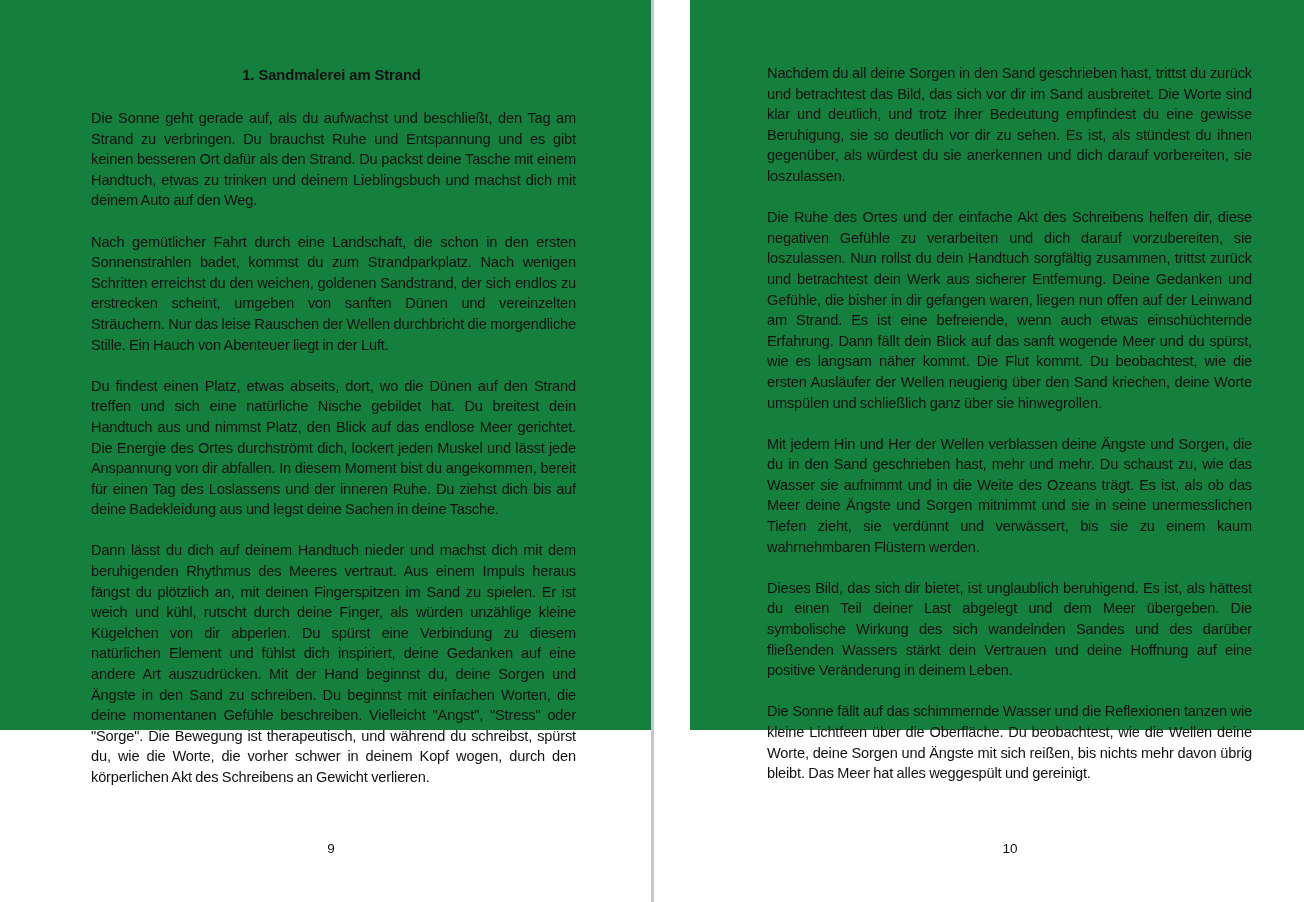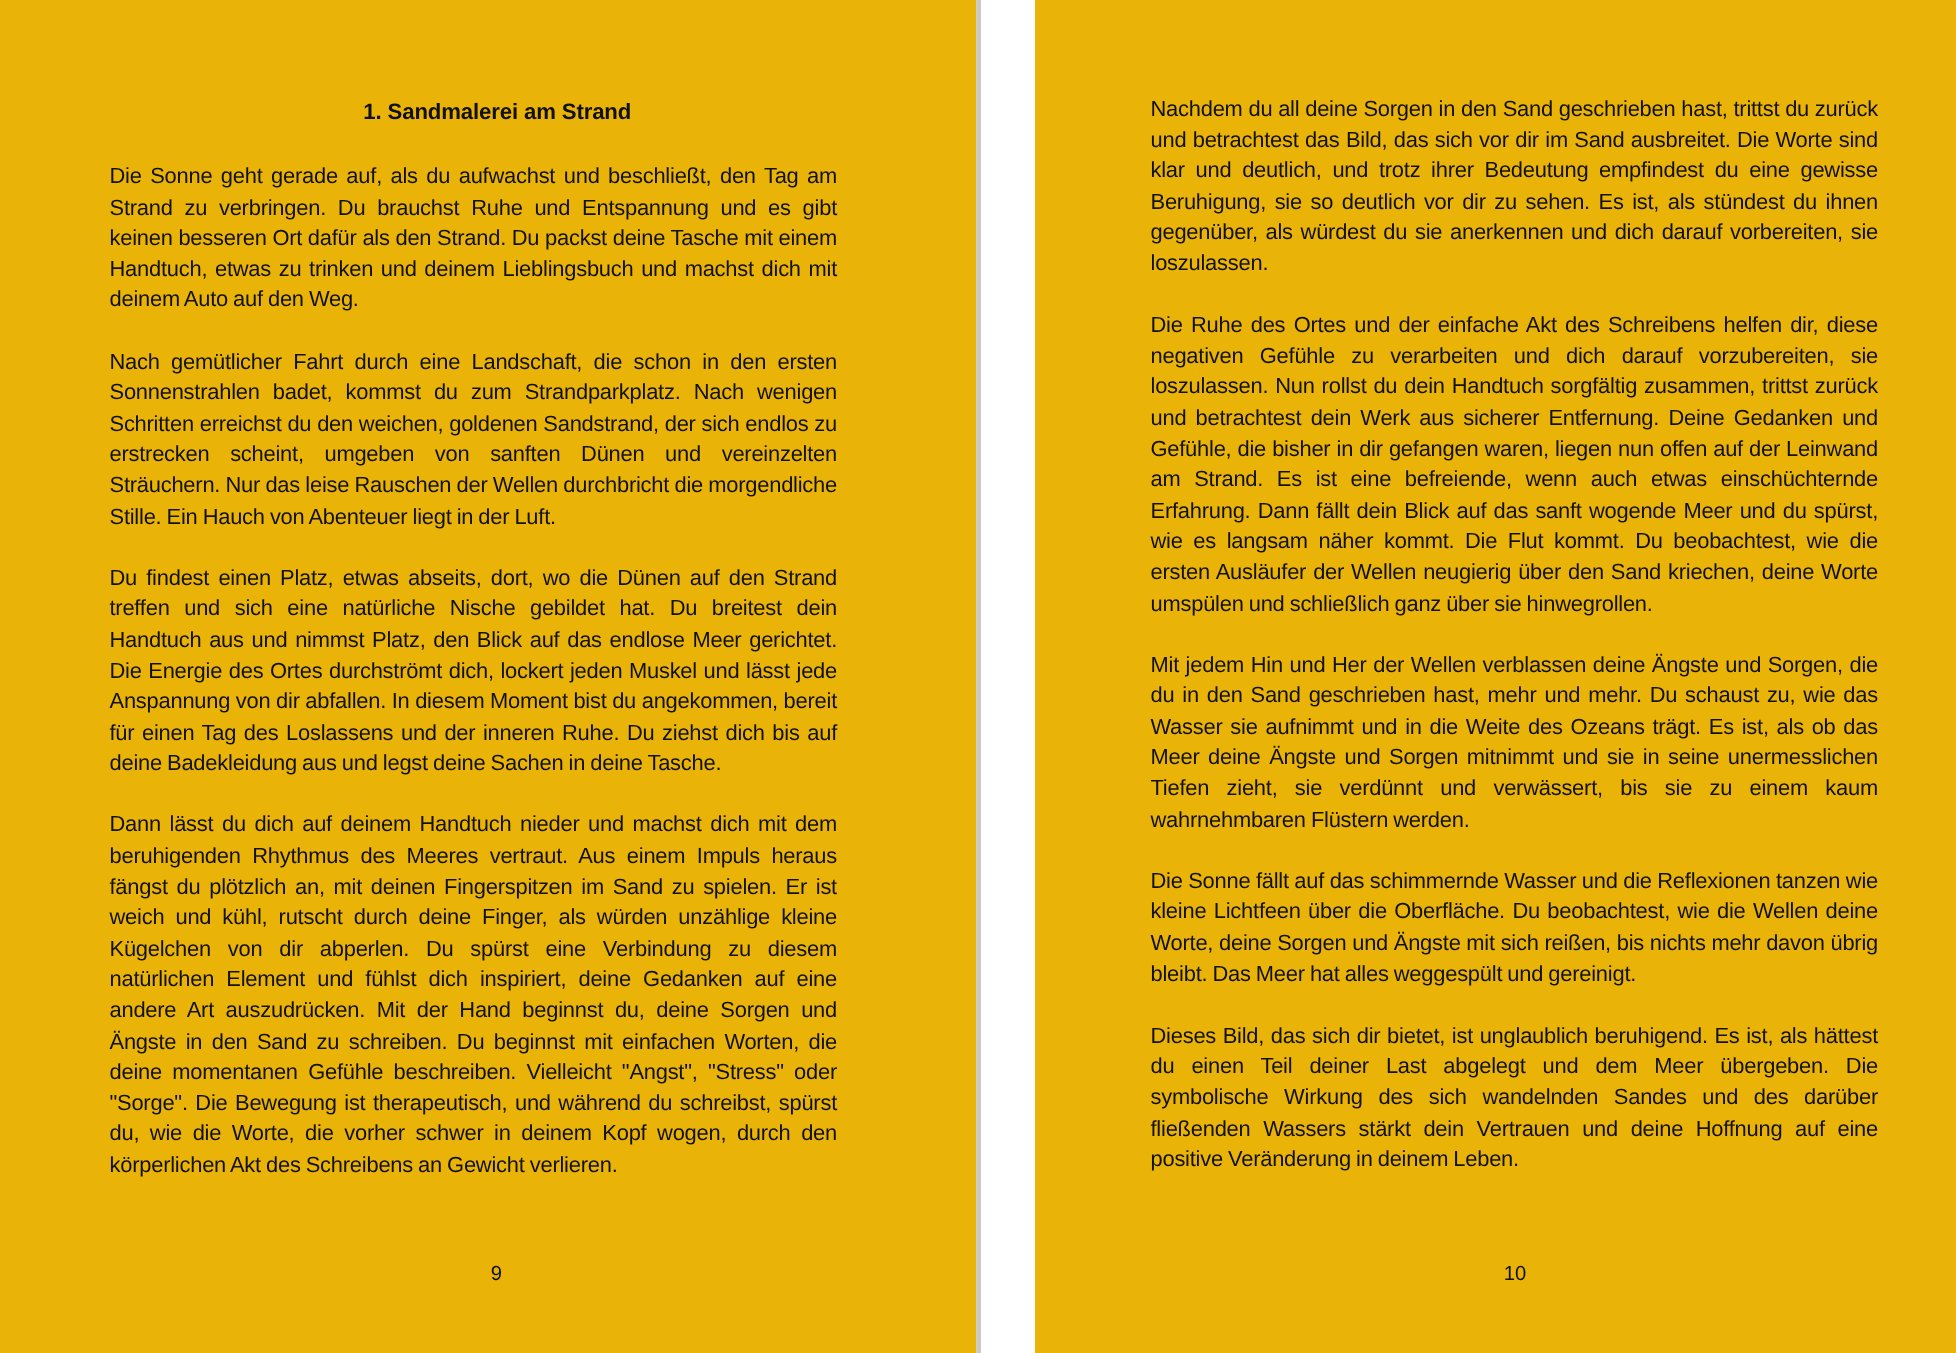--- a/index.html
+++ b/index.html
@@ -11,42 +11,42 @@
       width: 1304px;
       height: 902px;
       position: relative;
       overflow: hidden;
       font-family: "Liberation Sans", "DejaVu Sans", sans-serif;
       color: #111111;
     }
     .page {
       position: absolute;
       top: 0;
-      height: 902px;
-      background: #eab308;
+      height: 730px;
+      background: #15803d;
     }
     .page-left { left: 0; width: 651px; }
     .page-right { left: 690px; width: 649px; }
     .divider {
       position: absolute;
       left: 651px;
       top: 0;
       width: 3px;
       height: 902px;
       background: #c8c8c8;
     }
     .text-block {
       position: absolute;
       width: 485px;
       font-size: 14.6px;
       line-height: 20.6px;
       letter-spacing: -0.15px;
       word-spacing: -0.5px;
     }
-    .page-left .text-block { left: 73px; top: 108px; }
+    .page-left .text-block { left: 91px; top: 108px; }
     .page-right .text-block { left: 77px; top: 63px; }
     .chapter-title {
       position: absolute;
       left: 89px;
       top: 65px;
       width: 485px;
       text-align: center;
       font-weight: bold;
       font-size: 14.8px;
       line-height: 20px;
@@ -83,17 +83,17 @@
   <div class="page-number">9</div>
 </div>
 
 <div class="divider"></div>
 
 <div class="page page-right">
   <div class="text-block">
     <p class="para">Nachdem du all deine Sorgen in den Sand geschrieben hast, trittst du zurück und betrachtest das Bild, das sich vor dir im Sand ausbreitet. Die Worte sind klar und deutlich, und trotz ihrer Bedeutung empfindest du eine gewisse Beruhigung, sie so deutlich vor dir zu sehen. Es ist, als stündest du ihnen gegenüber, als würdest du sie anerkennen und dich darauf vorbereiten, sie loszulassen.</p>
     <p class="para">Die Ruhe des Ortes und der einfache Akt des Schreibens helfen dir, diese negativen Gefühle zu verarbeiten und dich darauf vorzubereiten, sie loszulassen. Nun rollst du dein Handtuch sorgfältig zusammen, trittst zurück und betrachtest dein Werk aus sicherer Entfernung. Deine Gedanken und Gefühle, die bisher in dir gefangen waren, liegen nun offen auf der Leinwand am Strand. Es ist eine befreiende, wenn auch etwas einschüchternde Erfahrung. Dann fällt dein Blick auf das sanft wogende Meer und du spürst, wie es langsam näher kommt. Die Flut kommt. Du beobachtest, wie die ersten Ausläufer der Wellen neugierig über den Sand kriechen, deine Worte umspülen und schließlich ganz über sie hinwegrollen.</p>
     <p class="para">Mit jedem Hin und Her der Wellen verblassen deine Ängste und Sorgen, die du in den Sand geschrieben hast, mehr und mehr. Du schaust zu, wie das Wasser sie aufnimmt und in die Weite des Ozeans trägt. Es ist, als ob das Meer deine Ängste und Sorgen mitnimmt und sie in seine unermesslichen Tiefen zieht, sie verdünnt und verwässert, bis sie zu einem kaum wahrnehmbaren Flüstern werden.</p>
+    <p class="para">Dieses Bild, das sich dir bietet, ist unglaublich beruhigend. Es ist, als hättest du einen Teil deiner Last abgelegt und dem Meer übergeben. Die symbolische Wirkung des sich wandelnden Sandes und des darüber fließenden Wassers stärkt dein Vertrauen und deine Hoffnung auf eine positive Veränderung in deinem Leben.</p>
     <p class="para">Die Sonne fällt auf das schimmernde Wasser und die Reflexionen tanzen wie kleine Lichtfeen über die Oberfläche. Du beobachtest, wie die Wellen deine Worte, deine Sorgen und Ängste mit sich reißen, bis nichts mehr davon übrig bleibt. Das Meer hat alles weggespült und gereinigt.</p>
-    <p class="para">Dieses Bild, das sich dir bietet, ist unglaublich beruhigend. Es ist, als hättest du einen Teil deiner Last abgelegt und dem Meer übergeben. Die symbolische Wirkung des sich wandelnden Sandes und des darüber fließenden Wassers stärkt dein Vertrauen und deine Hoffnung auf eine positive Veränderung in deinem Leben.</p>
   </div>
   <div class="page-number">10</div>
 </div>
 
 </body></html>

